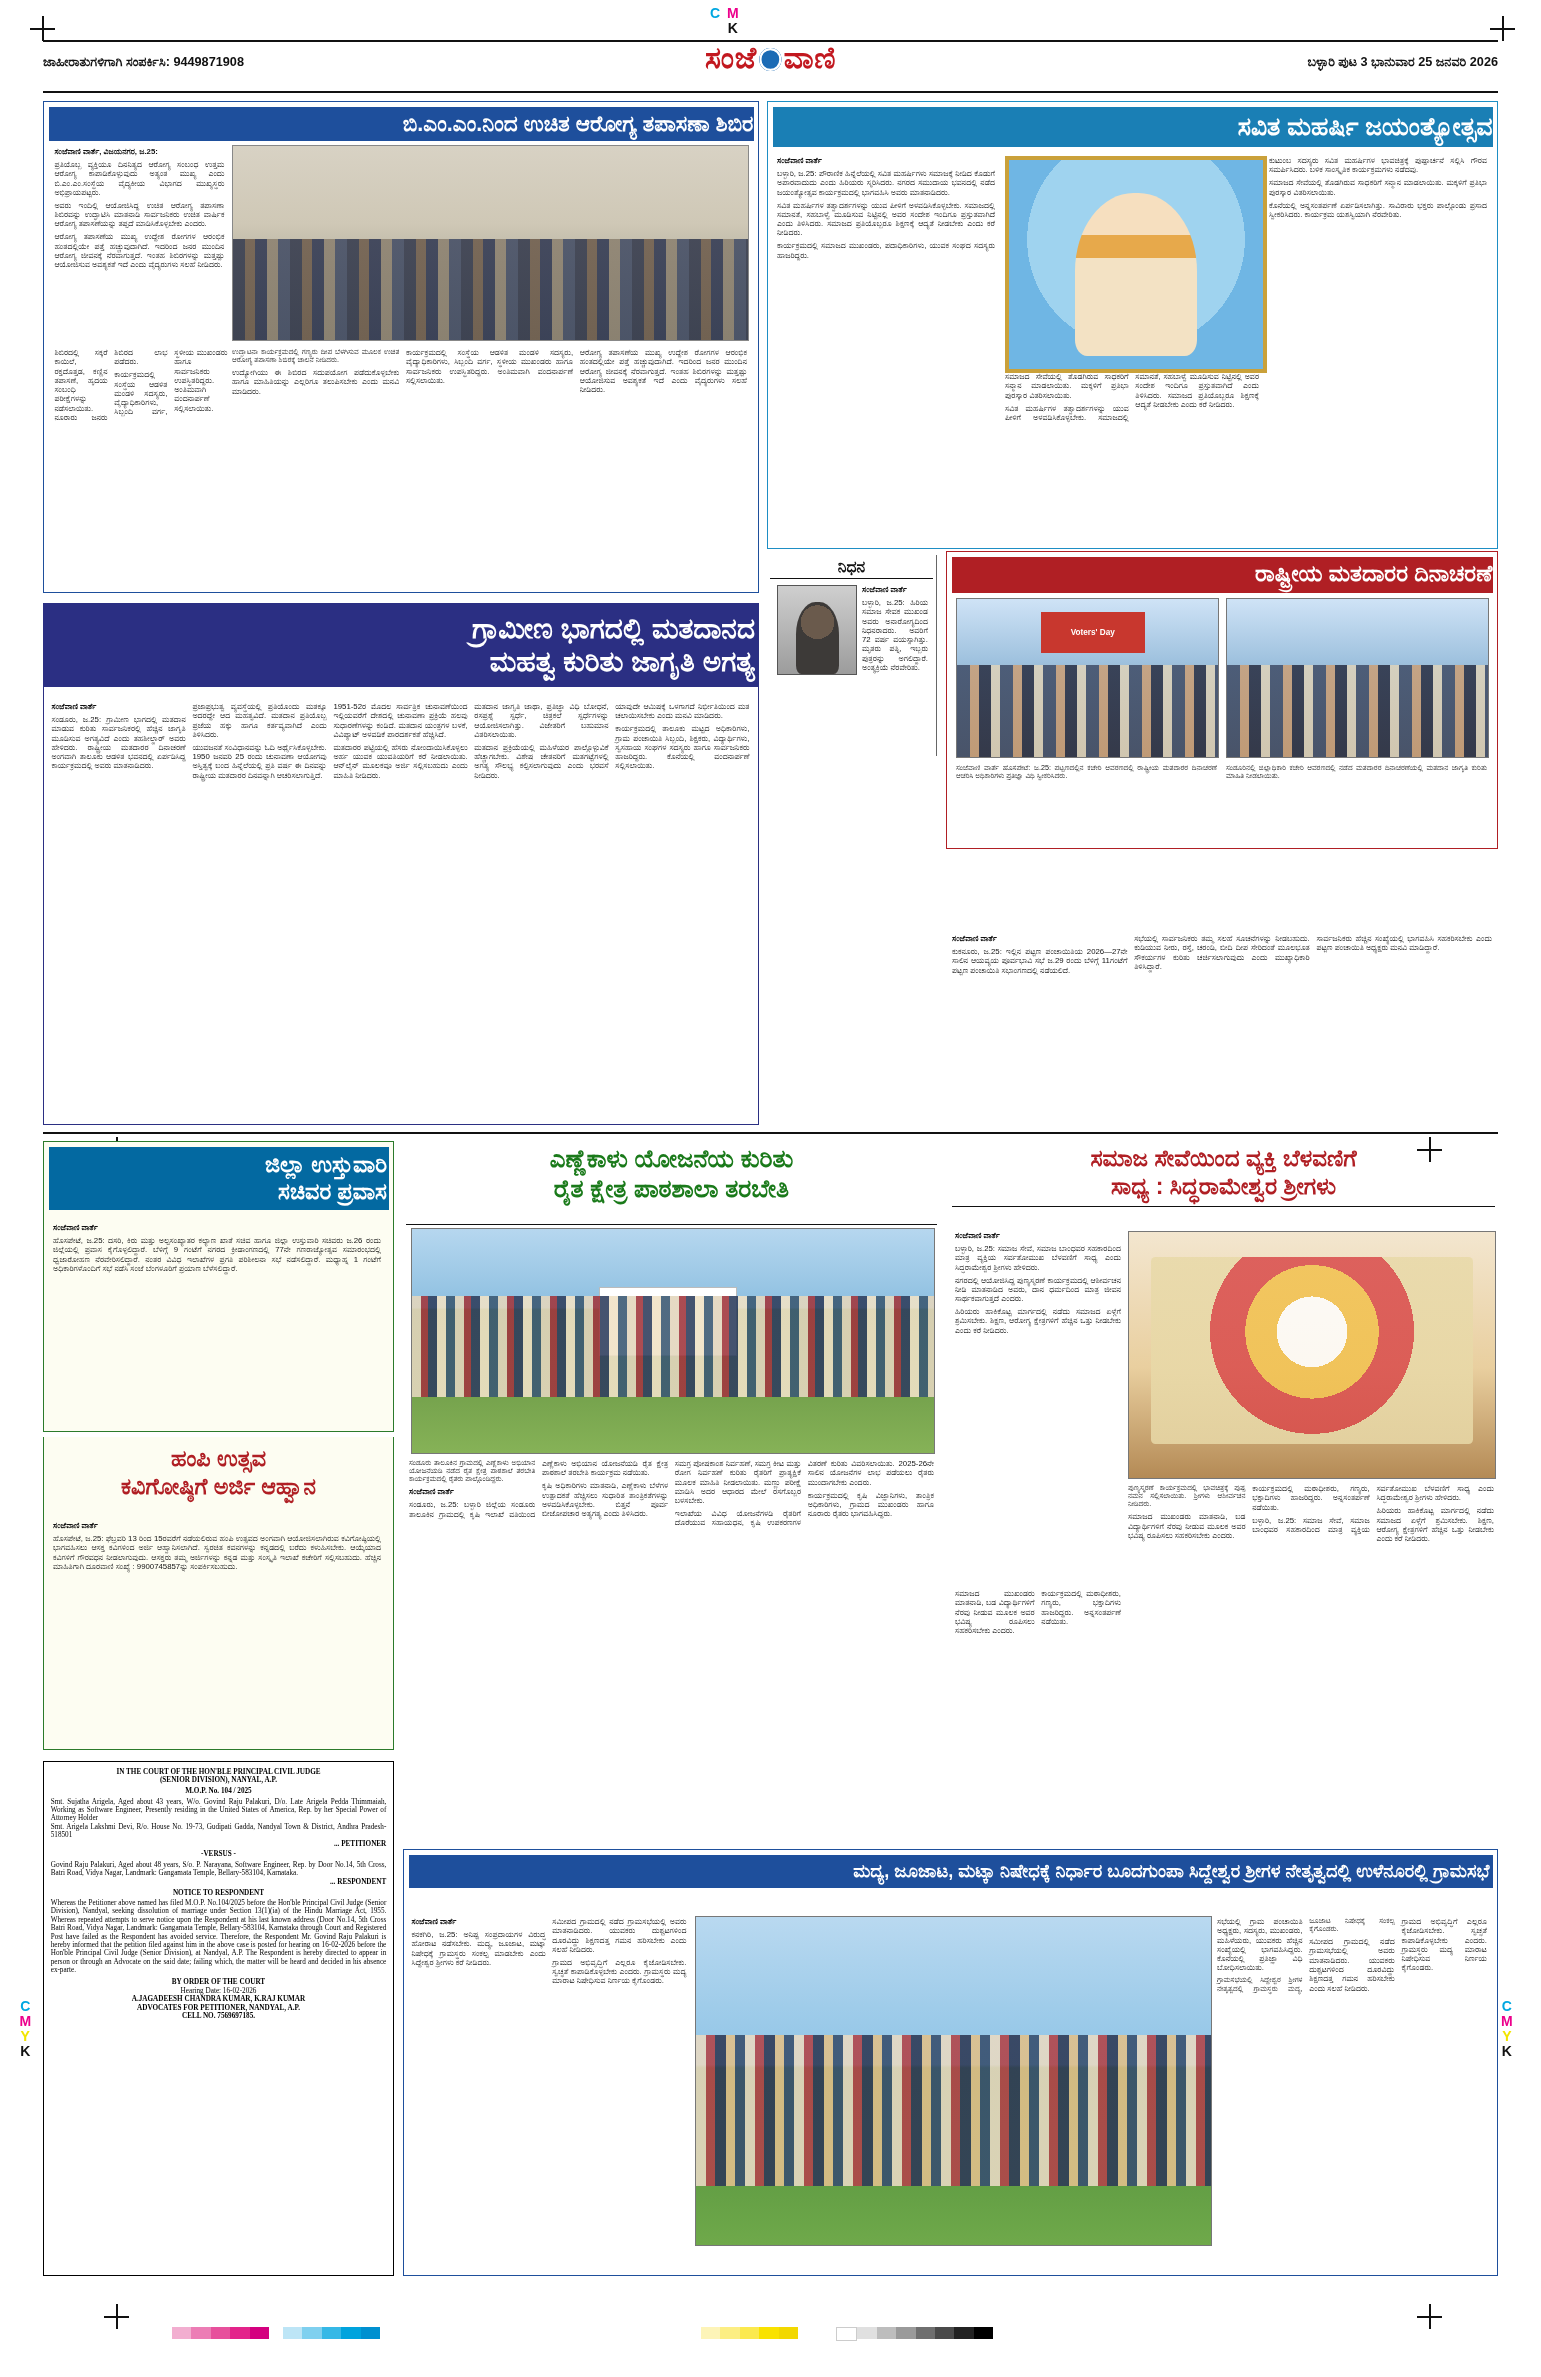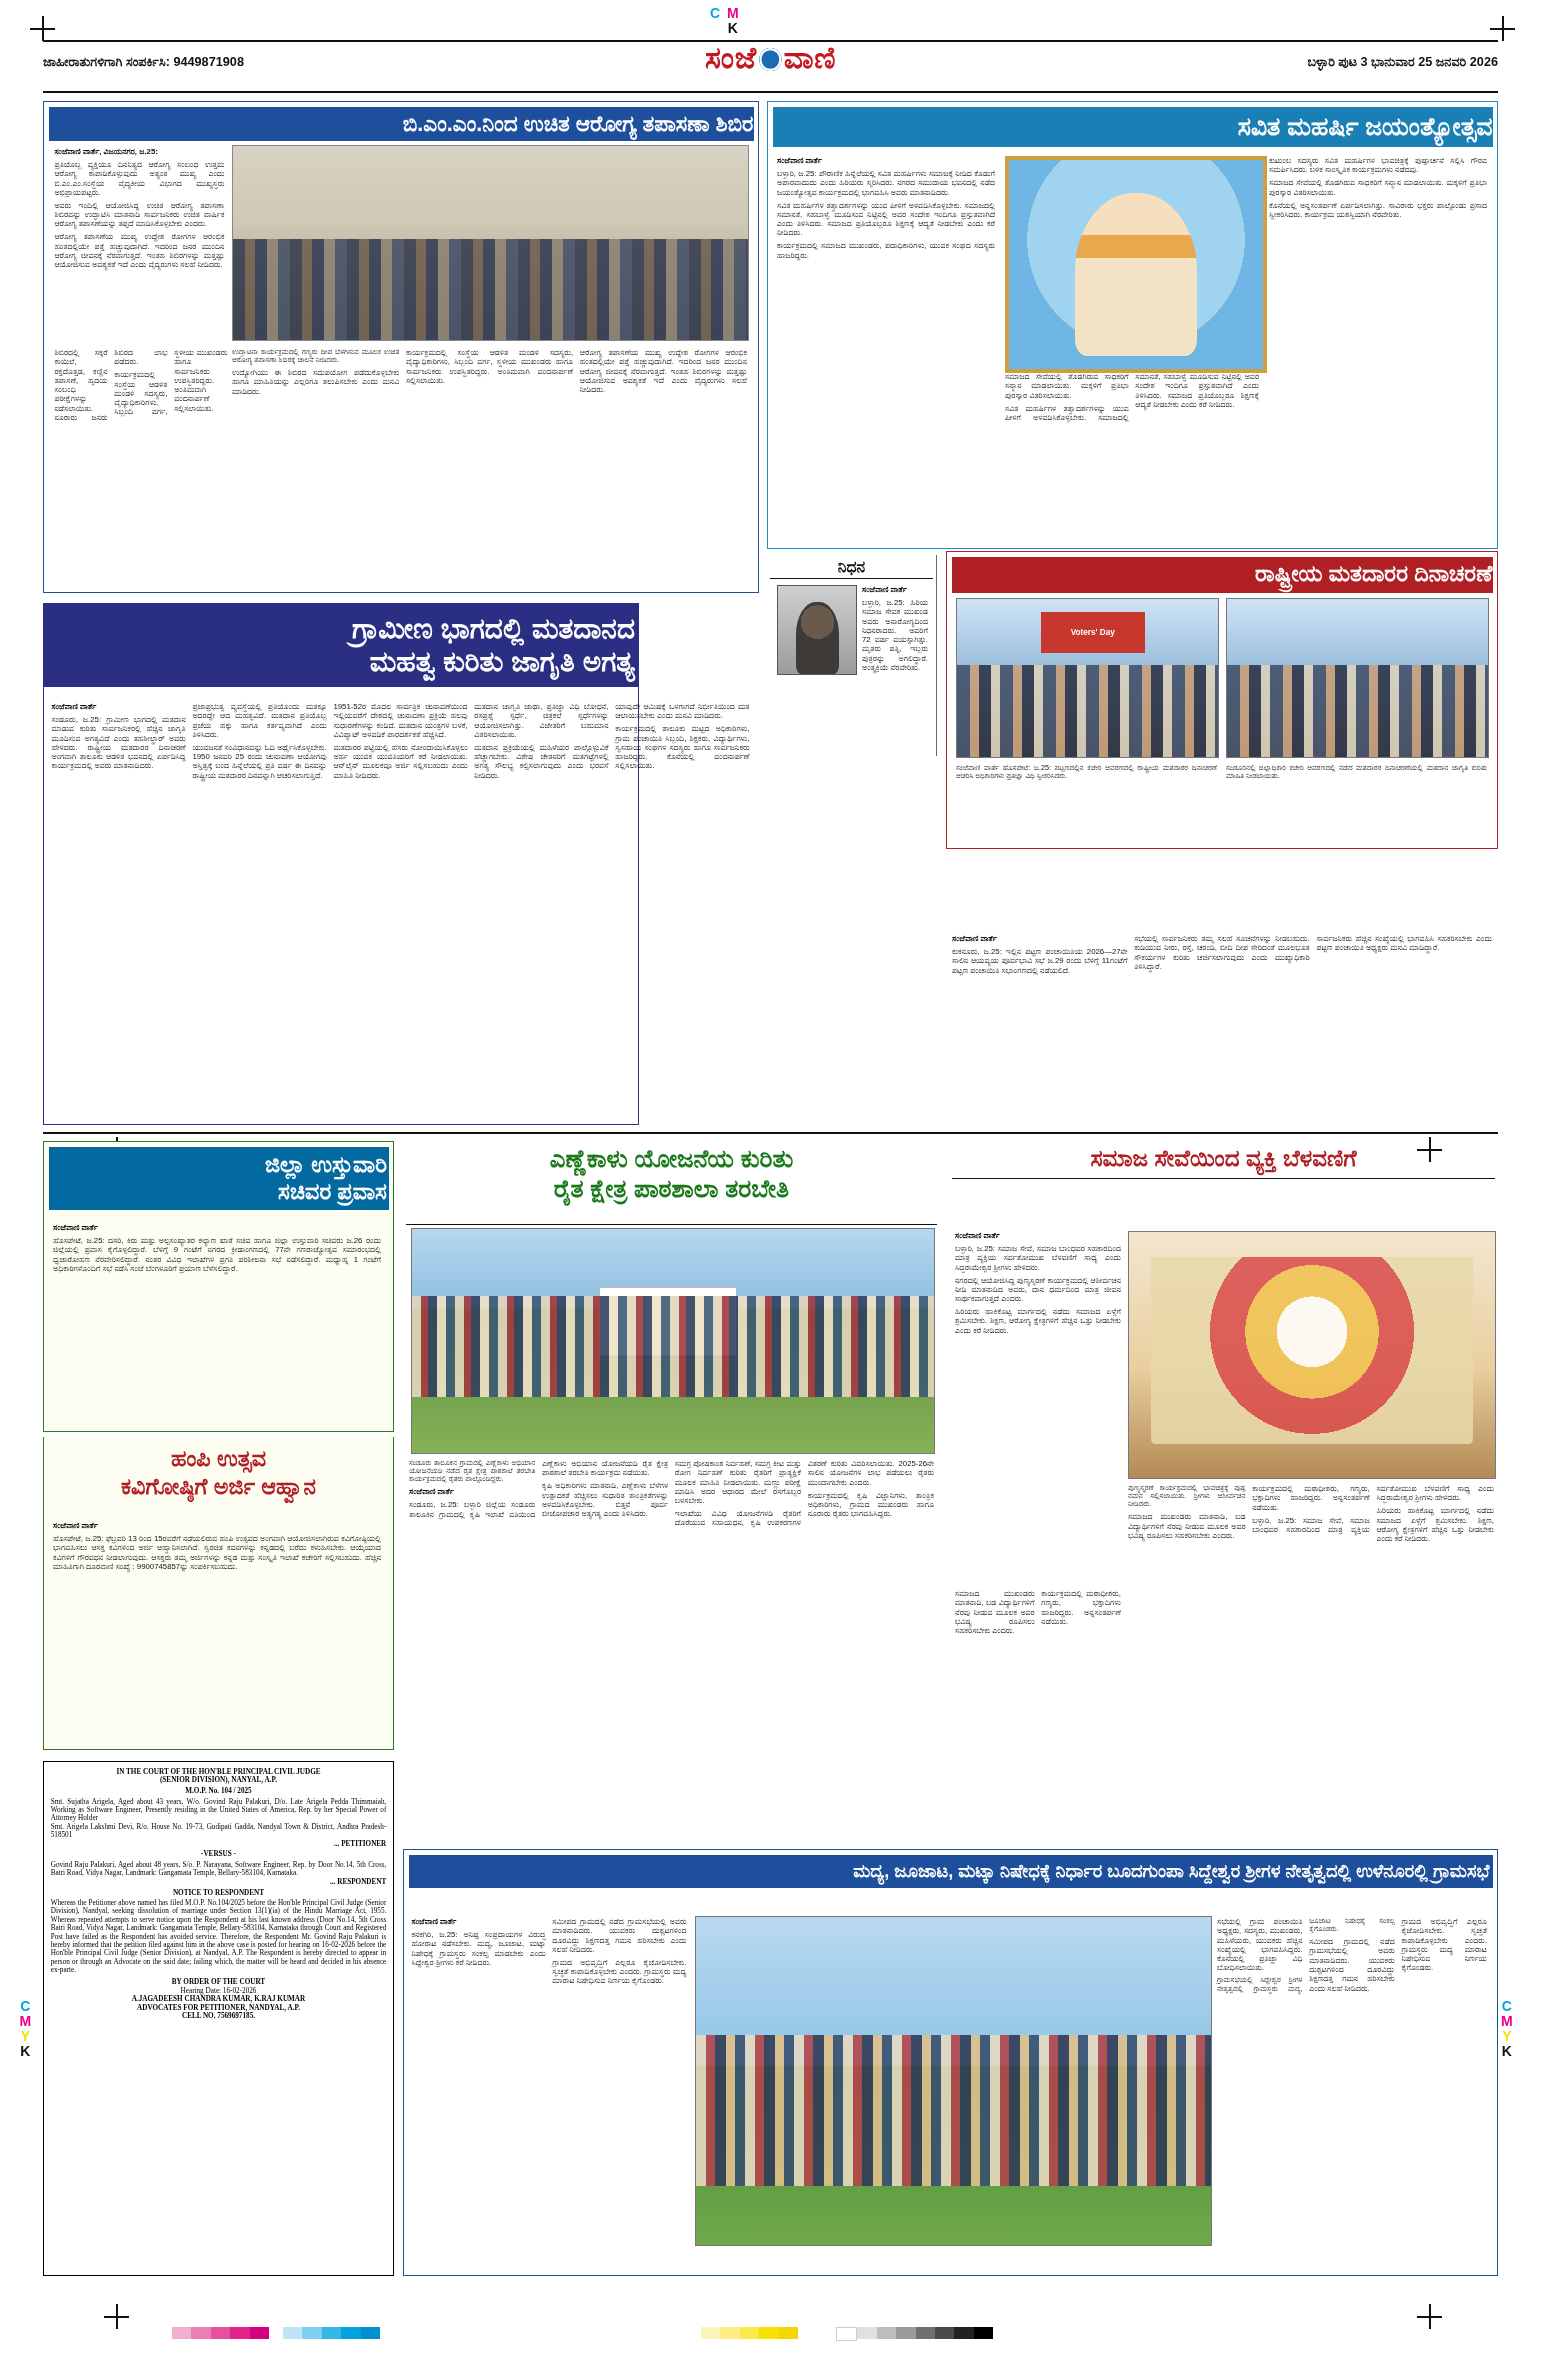--- a/index.html
+++ b/index.html
@@ -182,21 +182,21 @@
     <div class="photo ph4" style="left:279px;top:46px;width:261px;height:158px;border:0.7px solid #777;"></div>
 
     <div class="body-text" style="position:absolute;left:9px;top:212px;width:261px;">
       <p class="cap">ಸಂಜೆವಾಣಿ ವಾರ್ತೆ ಹೊಸಪೇಟೆ: ಜ.25: ಪಟ್ಟಣದಲ್ಲಿನ ಕಚೇರಿ ಆವರಣದಲ್ಲಿ ರಾಷ್ಟ್ರೀಯ ಮತದಾರರ ದಿನಾಚರಣೆ ಆಚರಿಸಿ ಅಧಿಕಾರಿಗಳು ಪ್ರತಿಜ್ಞಾ ವಿಧಿ ಸ್ವೀಕರಿಸಿದರು.</p>
     </div>
     <div class="body-text" style="position:absolute;left:279px;top:212px;width:261px;">
       <p class="cap">ಸಂಡೂರಿನಲ್ಲಿ ಜಿಲ್ಲಾಧಿಕಾರಿ ಕಚೇರಿ ಆವರಣದಲ್ಲಿ ನಡೆದ ಮತದಾರರ ದಿನಾಚರಣೆಯಲ್ಲಿ ಮತದಾನ ಜಾಗೃತಿ ಕುರಿತು ಮಾಹಿತಿ ನೀಡಲಾಯಿತು.</p>
     </div>
   </div>
 
-  <div class="box" style="left:43px;top:603px;width:596px;height:522px;border:1.5px solid #2b2f83;padding:0;">
+  <div class="box" style="left:43px;top:603px;width:716px;height:522px;border:1.5px solid #2b2f83;padding:0;">
     <div class="hdr kn" style="background:#2b2f83;padding:7.5px 3px 9px;">
       <div style="font-size:28px;line-height:33px;">ಗ್ರಾಮೀಣ ಭಾಗದಲ್ಲಿ ಮತದಾನದ</div>
       <div style="font-size:28px;line-height:33px;">ಮಹತ್ವ ಕುರಿತು ಜಾಗೃತಿ ಅಗತ್ಯ</div>
     </div>
     <div class="body-text cols5" style="position:absolute;left:7.5px;top:98px;width:698px;height:412px;">
       <p class="lead">ಸಂಜೆವಾಣಿ ವಾರ್ತೆ</p>
       <p>ಸಂಡೂರು, ಜ.25: ಗ್ರಾಮೀಣ ಭಾಗದಲ್ಲಿ ಮತದಾನ ಮಾಡುವ ಕುರಿತು ಸಾರ್ವಜನಿಕರಲ್ಲಿ ಹೆಚ್ಚಿನ ಜಾಗೃತಿ ಮೂಡಿಸುವ ಅಗತ್ಯವಿದೆ ಎಂದು ತಹಶೀಲ್ದಾರ್ ಅವರು ಹೇಳಿದರು. ರಾಷ್ಟ್ರೀಯ ಮತದಾರರ ದಿನಾಚರಣೆ ಅಂಗವಾಗಿ ತಾಲೂಕು ಆಡಳಿತ ಭವನದಲ್ಲಿ ಏರ್ಪಡಿಸಿದ್ದ ಕಾರ್ಯಕ್ರಮದಲ್ಲಿ ಅವರು ಮಾತನಾಡಿದರು.</p>
       <p>ಪ್ರಜಾಪ್ರಭುತ್ವ ವ್ಯವಸ್ಥೆಯಲ್ಲಿ ಪ್ರತಿಯೊಂದು ಮತಕ್ಕೂ ಅದರದ್ದೇ ಆದ ಮಹತ್ವವಿದೆ. ಮತದಾನ ಪ್ರತಿಯೊಬ್ಬ ಪ್ರಜೆಯ ಹಕ್ಕು ಹಾಗೂ ಕರ್ತವ್ಯವಾಗಿದೆ ಎಂದು ತಿಳಿಸಿದರು.</p>
       <p>ಯುವಜನತೆ ಸಂವಿಧಾನವನ್ನು ಓದಿ ಅರ್ಥೈಸಿಕೊಳ್ಳಬೇಕು. 1950 ಜನವರಿ 25 ರಂದು ಚುನಾವಣಾ ಆಯೋಗವು ಅಸ್ತಿತ್ವಕ್ಕೆ ಬಂದ ಹಿನ್ನೆಲೆಯಲ್ಲಿ ಪ್ರತಿ ವರ್ಷ ಈ ದಿನವನ್ನು ರಾಷ್ಟ್ರೀಯ ಮತದಾರರ ದಿನವನ್ನಾಗಿ ಆಚರಿಸಲಾಗುತ್ತಿದೆ.</p>
       <p>1951-52ರ ಮೊದಲ ಸಾರ್ವತ್ರಿಕ ಚುನಾವಣೆಯಿಂದ ಇಲ್ಲಿಯವರೆಗೆ ದೇಶದಲ್ಲಿ ಚುನಾವಣಾ ಪ್ರಕ್ರಿಯೆ ಹಲವು ಸುಧಾರಣೆಗಳನ್ನು ಕಂಡಿದೆ. ಮತದಾನ ಯಂತ್ರಗಳ ಬಳಕೆ, ವಿವಿಪ್ಯಾಟ್ ಅಳವಡಿಕೆ ಪಾರದರ್ಶಕತೆ ಹೆಚ್ಚಿಸಿದೆ.</p>
@@ -256,20 +256,21 @@
       <p>ಕೃಷಿ ಅಧಿಕಾರಿಗಳು ಮಾತನಾಡಿ, ಎಣ್ಣೆಕಾಳು ಬೆಳೆಗಳ ಉತ್ಪಾದಕತೆ ಹೆಚ್ಚಿಸಲು ಸುಧಾರಿತ ತಾಂತ್ರಿಕತೆಗಳನ್ನು ಅಳವಡಿಸಿಕೊಳ್ಳಬೇಕು. ಬಿತ್ತನೆ ಪೂರ್ವ ಬೀಜೋಪಚಾರ ಅತ್ಯಗತ್ಯ ಎಂದು ತಿಳಿಸಿದರು.</p>
       <p>ಸಮಗ್ರ ಪೋಷಕಾಂಶ ನಿರ್ವಹಣೆ, ಸಮಗ್ರ ಕೀಟ ಮತ್ತು ರೋಗ ನಿರ್ವಹಣೆ ಕುರಿತು ರೈತರಿಗೆ ಪ್ರಾತ್ಯಕ್ಷಿಕೆ ಮೂಲಕ ಮಾಹಿತಿ ನೀಡಲಾಯಿತು. ಮಣ್ಣು ಪರೀಕ್ಷೆ ಮಾಡಿಸಿ ಅದರ ಆಧಾರದ ಮೇಲೆ ರಸಗೊಬ್ಬರ ಬಳಸಬೇಕು.</p>
       <p>ಇಲಾಖೆಯ ವಿವಿಧ ಯೋಜನೆಗಳಡಿ ರೈತರಿಗೆ ದೊರೆಯುವ ಸಹಾಯಧನ, ಕೃಷಿ ಉಪಕರಣಗಳ ವಿತರಣೆ ಕುರಿತು ವಿವರಿಸಲಾಯಿತು. 2025-26ನೇ ಸಾಲಿನ ಯೋಜನೆಗಳ ಲಾಭ ಪಡೆಯಲು ರೈತರು ಮುಂದಾಗಬೇಕು ಎಂದರು.</p>
       <p>ಕಾರ್ಯಕ್ರಮದಲ್ಲಿ ಕೃಷಿ ವಿಜ್ಞಾನಿಗಳು, ತಾಂತ್ರಿಕ ಅಧಿಕಾರಿಗಳು, ಗ್ರಾಮದ ಮುಖಂಡರು ಹಾಗೂ ನೂರಾರು ರೈತರು ಭಾಗವಹಿಸಿದ್ದರು.</p>
     </div>
   </div>
 
   <div class="box" style="left:949px;top:1141px;width:549px;height:701px;padding:3px;">
     <div class="kn" style="text-align:center;color:#b01f24;font-weight:bold;border-bottom:1.5px solid #111;padding-bottom:6px;">
       <div style="font-size:23px;line-height:28px;">ಸಮಾಜ ಸೇವೆಯಿಂದ ವ್ಯಕ್ತಿ ಬೆಳವಣಿಗೆ</div>
+      <div style="font-size:23px;line-height:28px;">ಸಾಧ್ಯ : ಸಿದ್ಧರಾಮೇಶ್ವರ ಶ್ರೀಗಳು</div>
     </div>
 
     <div class="photo ph3" style="left:179px;top:90px;width:366px;height:246px;border:0.7px solid #777;"></div>
 
     <div class="body-text" style="position:absolute;left:6px;top:90px;width:166px;">
       <p class="lead">ಸಂಜೆವಾಣಿ ವಾರ್ತೆ</p>
       <p>ಬಳ್ಳಾರಿ, ಜ.25: ಸಮಾಜ ಸೇವೆ, ಸಮಾಜ ಬಾಂಧವರ ಸಹಕಾರದಿಂದ ಮಾತ್ರ ವ್ಯಕ್ತಿಯ ಸರ್ವತೋಮುಖ ಬೆಳವಣಿಗೆ ಸಾಧ್ಯ ಎಂದು ಸಿದ್ಧರಾಮೇಶ್ವರ ಶ್ರೀಗಳು ಹೇಳಿದರು.</p>
       <p>ನಗರದಲ್ಲಿ ಆಯೋಜಿಸಿದ್ದ ಪುಣ್ಯಸ್ಮರಣೆ ಕಾರ್ಯಕ್ರಮದಲ್ಲಿ ಆಶೀರ್ವಚನ ನೀಡಿ ಮಾತನಾಡಿದ ಅವರು, ದಾನ ಧರ್ಮದಿಂದ ಮಾತ್ರ ಜೀವನ ಸಾರ್ಥಕವಾಗುತ್ತದೆ ಎಂದರು.</p>
       <p>ಹಿರಿಯರು ಹಾಕಿಕೊಟ್ಟ ಮಾರ್ಗದಲ್ಲಿ ನಡೆದು ಸಮಾಜದ ಏಳ್ಗೆಗೆ ಶ್ರಮಿಸಬೇಕು. ಶಿಕ್ಷಣ, ಆರೋಗ್ಯ ಕ್ಷೇತ್ರಗಳಿಗೆ ಹೆಚ್ಚಿನ ಒತ್ತು ನೀಡಬೇಕು ಎಂದು ಕರೆ ನೀಡಿದರು.</p>
     </div>

